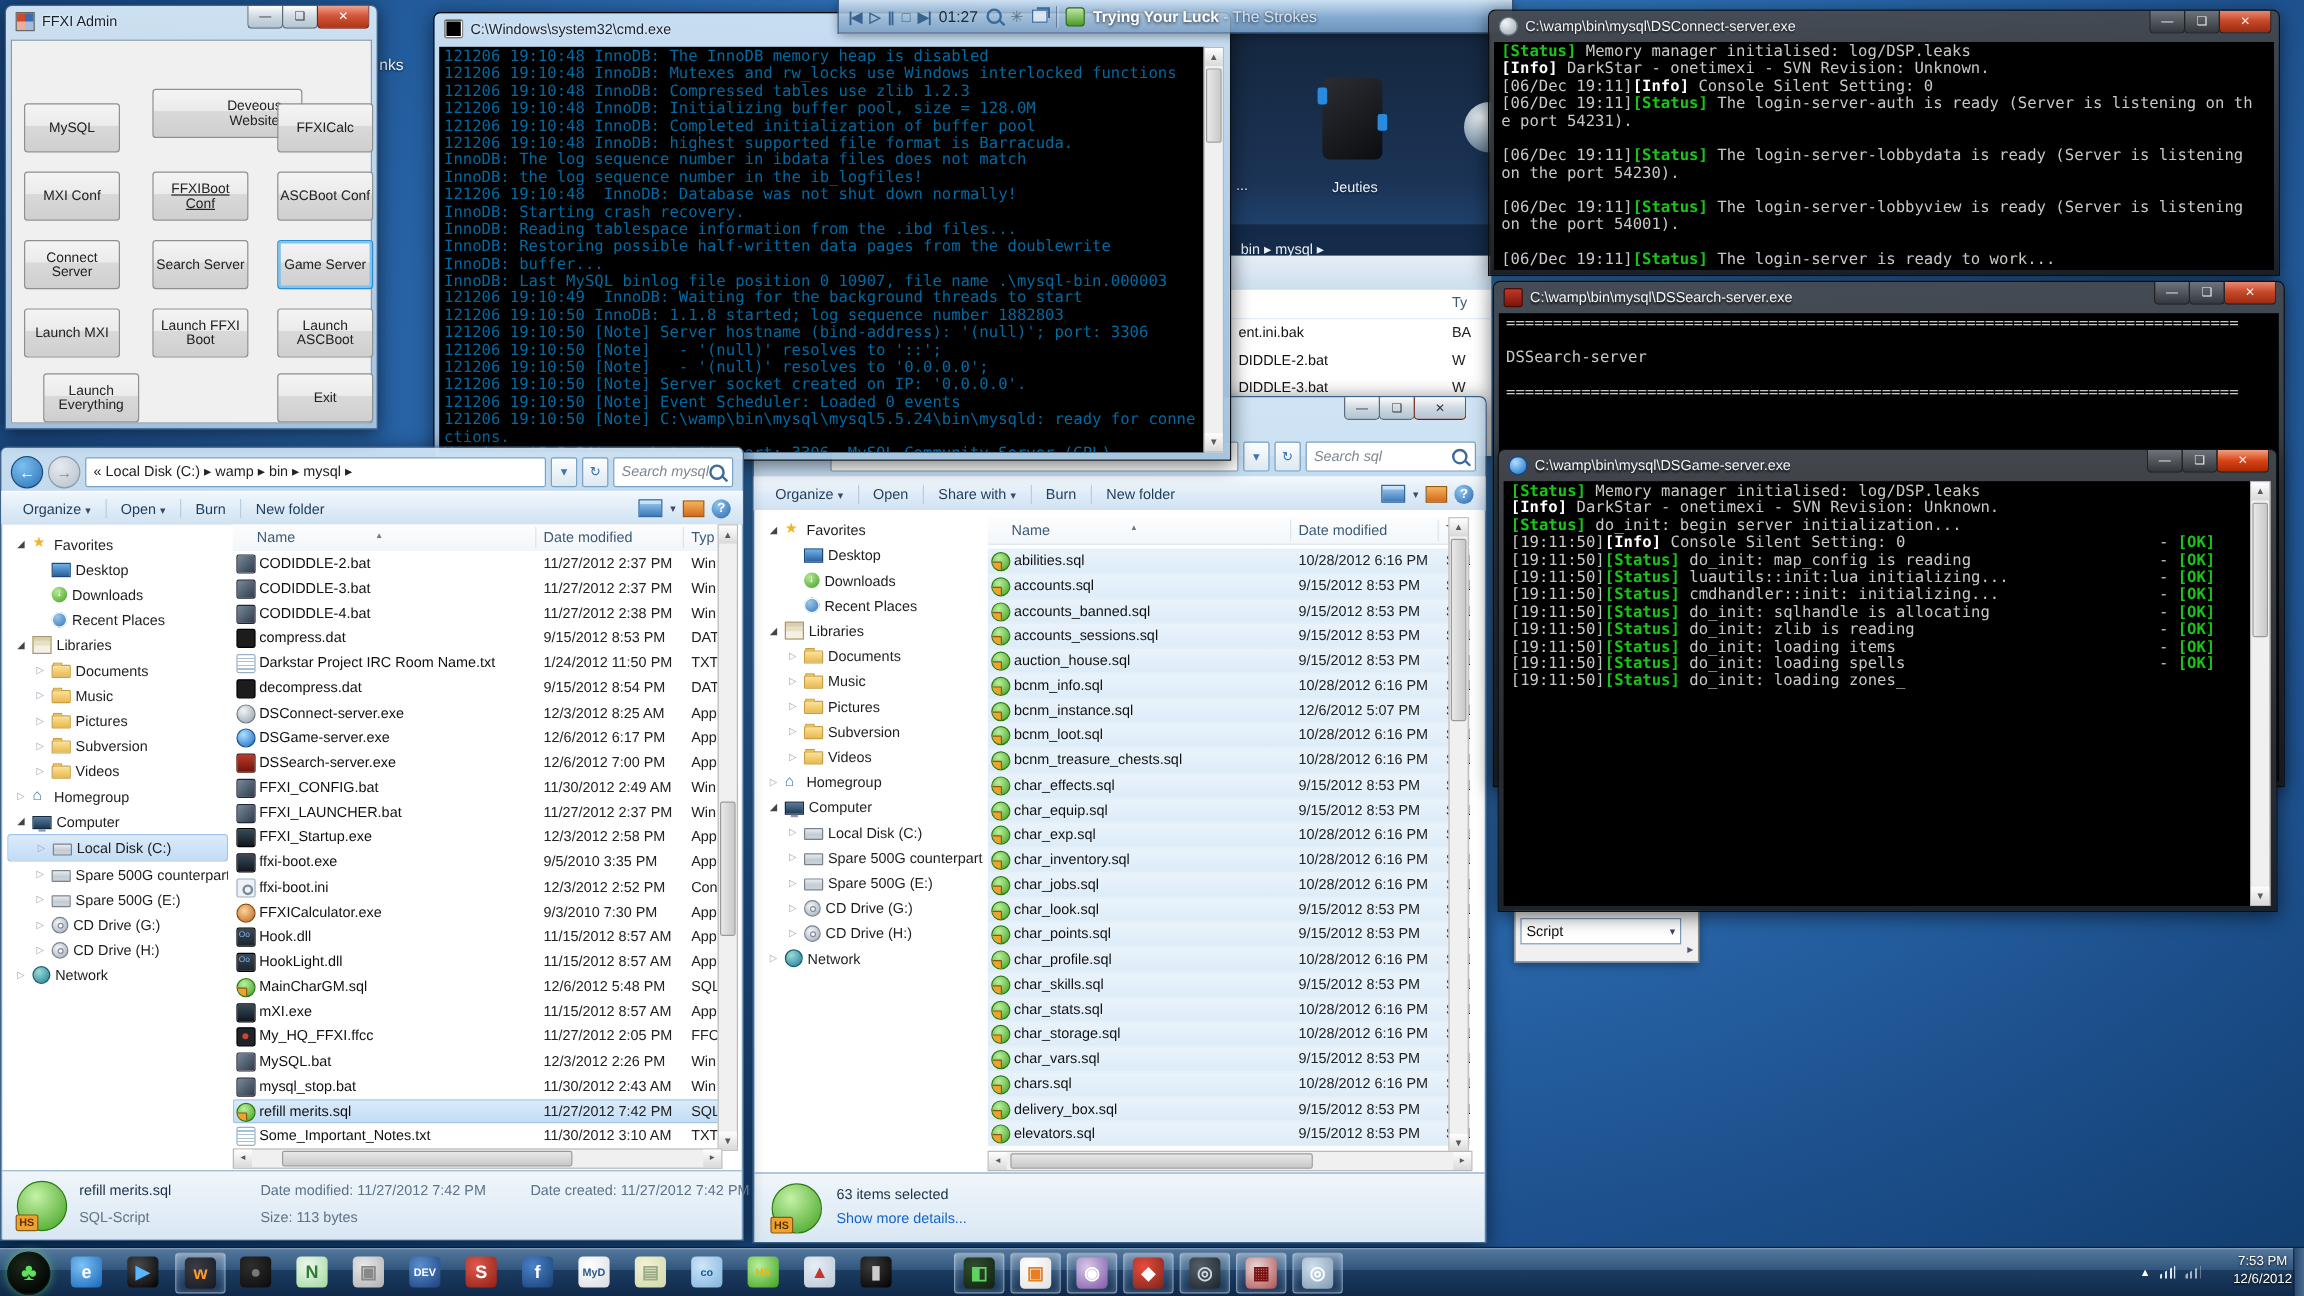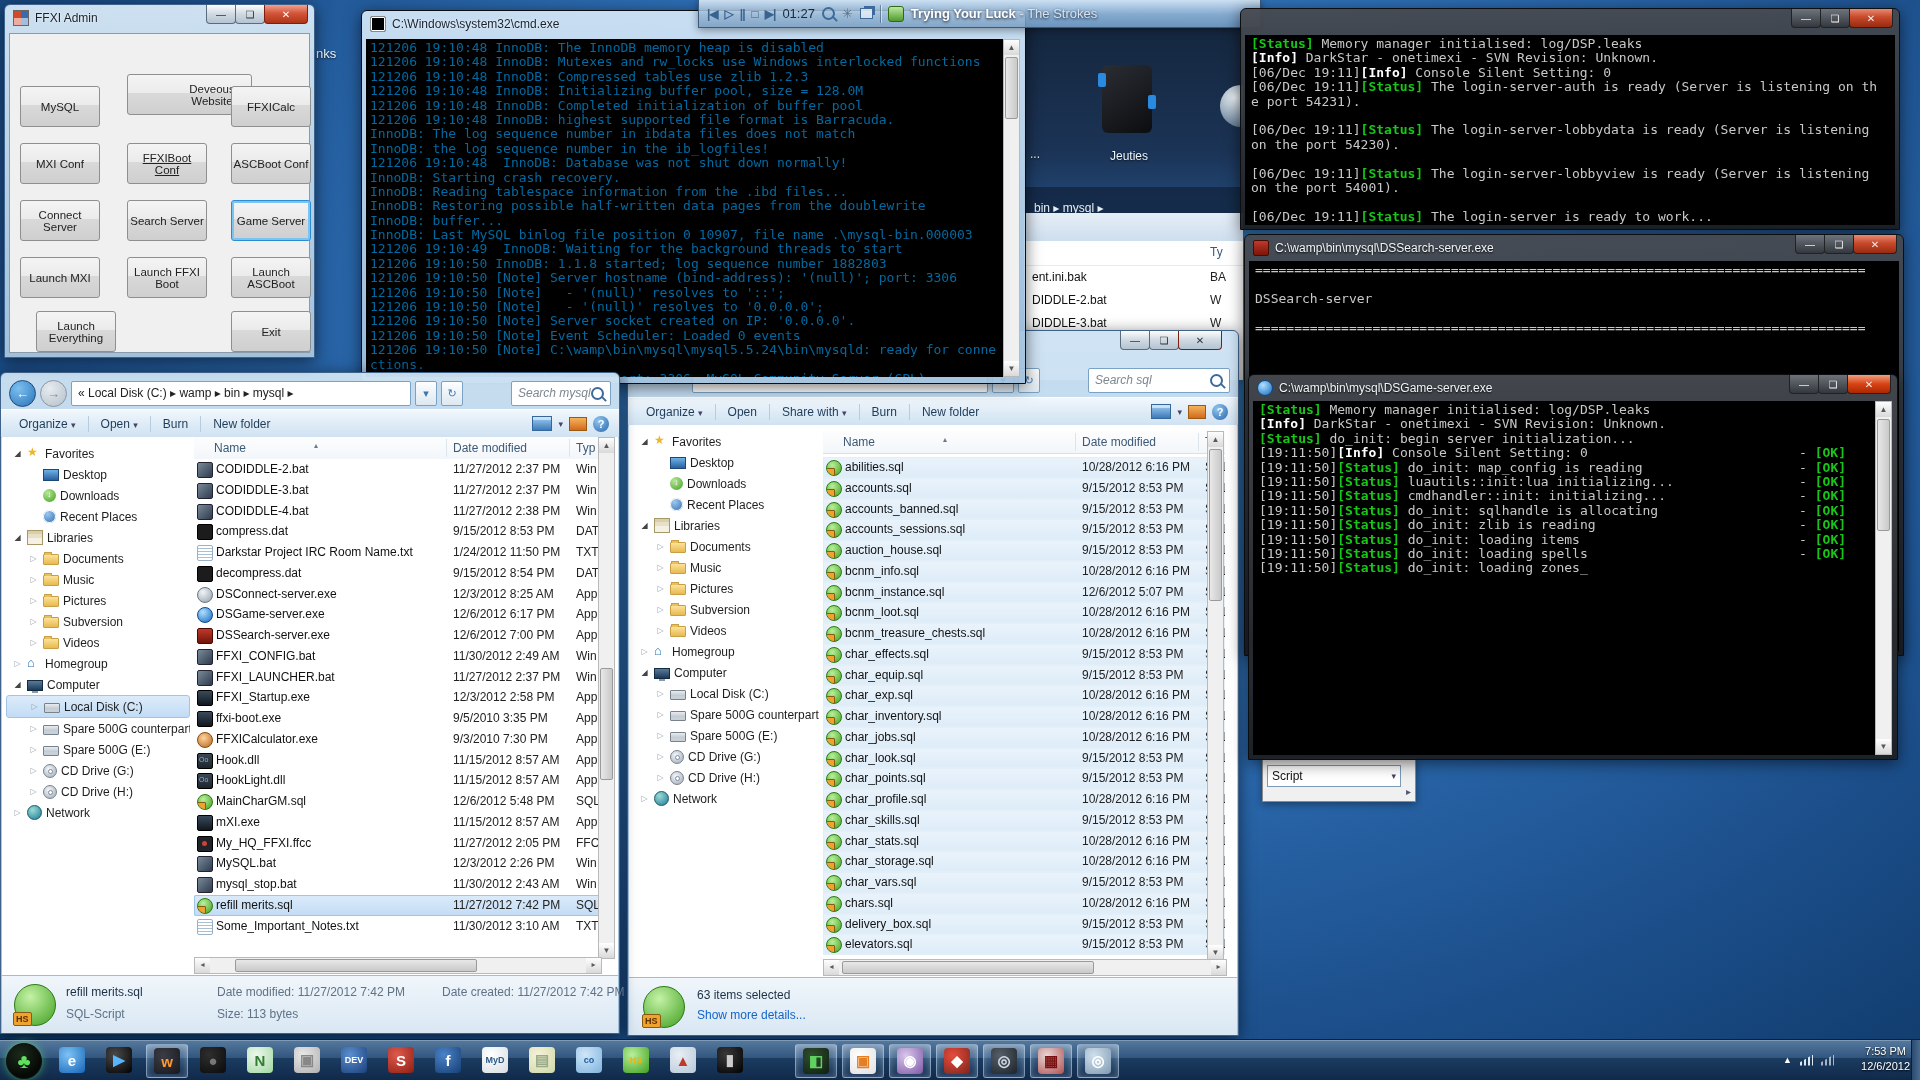--- a/index.html
+++ b/index.html
@@ -71,21 +71,21 @@
   .explorer{background:linear-gradient(rgba(205,226,243,.96), rgba(168,198,224,.94));border:1px solid #3f628a;}
   .addr-row{position:absolute;left:0;right:0;display:flex;align-items:center;gap:4px;padding:0 8px;height:30px;}
   .navcirc{width:25px;height:25px;border-radius:50%;flex:none;display:flex;align-items:center;justify-content:center;
      color:#fff;font-size:13px;border:1px solid #1c4a78;background:radial-gradient(circle at 35% 30%,#7cc0f0,#2a72b8);}
   .navcirc.fwd{background:radial-gradient(circle at 35% 30%,#e6ebf0,#b5bfc9);color:#848e98;border-color:#8a97a5;}
   .addr-field{height:23px;background:#fff;border:1px solid #7aa2c4;border-radius:2px;display:flex;align-items:center;
      padding:0 6px;color:#222;white-space:nowrap;overflow:hidden;flex:1;}
   .addr-btn{width:20px;height:23px;background:linear-gradient(#fdfefe,#dde8f1);border:1px solid #7aa2c4;border-radius:2px;
      display:flex;align-items:center;justify-content:center;color:#3a76b0;font-size:11px;flex:none;}
   .search-field{height:23px;background:#fff;border:1px solid #7aa2c4;border-radius:2px;display:flex;align-items:center;
-     justify-content:space-between;padding:0 6px;flex:none;margin-left:44px;}
+     justify-content:space-between;padding:0 6px;flex:none;}
   .search-ph{color:#7d8790;font-style:italic;white-space:nowrap;overflow:hidden;}
   .toolbar{position:absolute;left:0;right:0;height:27px;display:flex;align-items:center;gap:2px;padding:0 10px;
      background:linear-gradient(#f2f7fc,#dfecf7 50%,#d0e2f2);border-top:1px solid #fff;border-bottom:1px solid #a8c0d8;color:#1e3c5a;}
   .tb-item{padding:2px 8px;white-space:nowrap;}
   .tb-caret{font-size:9px;color:#446;}
   .tb-sep{width:1px;height:16px;background:#b8cce0;margin:0 2px;}
   .tb-right{margin-left:auto;display:flex;align-items:center;gap:6px;}
   .tb-views{width:18px;height:13px;border:1px solid #35679a;background:linear-gradient(#9ecdf2,#3c7ab8);box-shadow:inset 0 3px 0 rgba(255,255,255,.5);}
   .tb-preview{width:16px;height:12px;border:1px solid #9a5a10;background:linear-gradient(#f5b35a,#d2691e);}
   .tb-help{width:16px;height:16px;border-radius:50%;background:radial-gradient(circle at 35% 30%,#8ec6f0,#2a65ab);
@@ -752,20 +752,26 @@
           <span class="f-date">12/3/2012 2:58 PM</span>
           <span class="f-type">App</span>
         </div>
         <div class="frow">
           <span class="f-ico fi fi-exe-dark"></span>
           <span class="f-name">ffxi-boot.exe</span>
           <span class="f-date">9/5/2010 3:35 PM</span>
           <span class="f-type">App</span>
         </div>
         <div class="frow">
+          <span class="f-ico fi fi-ini"></span>
+          <span class="f-name">ffxi-boot.ini</span>
+          <span class="f-date">12/3/2012 2:52 PM</span>
+          <span class="f-type">Con</span>
+        </div>
+        <div class="frow">
           <span class="f-ico fi fi-calc"></span>
           <span class="f-name">FFXICalculator.exe</span>
           <span class="f-date">9/3/2010 7:30 PM</span>
           <span class="f-type">App</span>
         </div>
         <div class="frow">
           <span class="f-ico fi fi-dll"></span>
           <span class="f-name">Hook.dll</span>
           <span class="f-date">11/15/2012 8:57 AM</span>
           <span class="f-type">App</span>
@@ -861,20 +867,24 @@
         <div class="ffxi-btn focused" style="left:221px;top:166px;">Game Server</div>
         <div class="ffxi-btn" style="left:10px;top:223px;">Launch MXI</div>
         <div class="ffxi-btn" style="left:117px;top:223px;">Launch FFXI Boot</div>
         <div class="ffxi-btn" style="left:221px;top:223px;">Launch ASCBoot</div>
         <div class="ffxi-btn" style="left:26px;top:277px;">Launch Everything</div>
         <div class="ffxi-btn" style="left:221px;top:277px;">Exit</div>
       </div>
   </div>
 
   <div class="win darkglass" style="left:1240px;top:8px;width:658px;height:220px;">
+    <div class="titlebar t-dark">
+      <span class="con-ico ico-silver"></span>
+      <span class="title-text">C:\wamp\bin\mysql\DSConnect-server.exe</span>
+    </div>
     <div class="capgroup capdark" style="right:6px;">
       <div class="capbtn">—</div>
       <div class="capbtn">❏</div>
       <div class="capbtn close">✕</div>
     </div>
     <div class="console-body" style="left:4px;right:4px;top:26px;bottom:4px;padding:2px 6px;"><div class="cline"><span class="tk-s">[Status]</span> Memory manager initialised: log/DSP.leaks</div><div class="cline"><span class="tk-i">[Info]</span> DarkStar - onetimexi - SVN Revision: Unknown.</div><div class="cline">[06/Dec 19:11]<span class="tk-i">[Info]</span> Console Silent Setting: 0</div><div class="cline">[06/Dec 19:11]<span class="tk-s">[Status]</span> The login-server-auth is ready (Server is listening on th</div><div class="cline">e port 54231).</div><div class="cline">&nbsp;</div><div class="cline">[06/Dec 19:11]<span class="tk-s">[Status]</span> The login-server-lobbydata is ready (Server is listening</div><div class="cline">on the port 54230).</div><div class="cline">&nbsp;</div><div class="cline">[06/Dec 19:11]<span class="tk-s">[Status]</span> The login-server-lobbyview is ready (Server is listening</div><div class="cline">on the port 54001).</div><div class="cline">&nbsp;</div><div class="cline">[06/Dec 19:11]<span class="tk-s">[Status]</span> The login-server is ready to work...</div></div>
   </div>
 
   <div class="win darkglass" style="left:1244px;top:234px;width:658px;height:420px;">
     <div class="titlebar t-dark">

